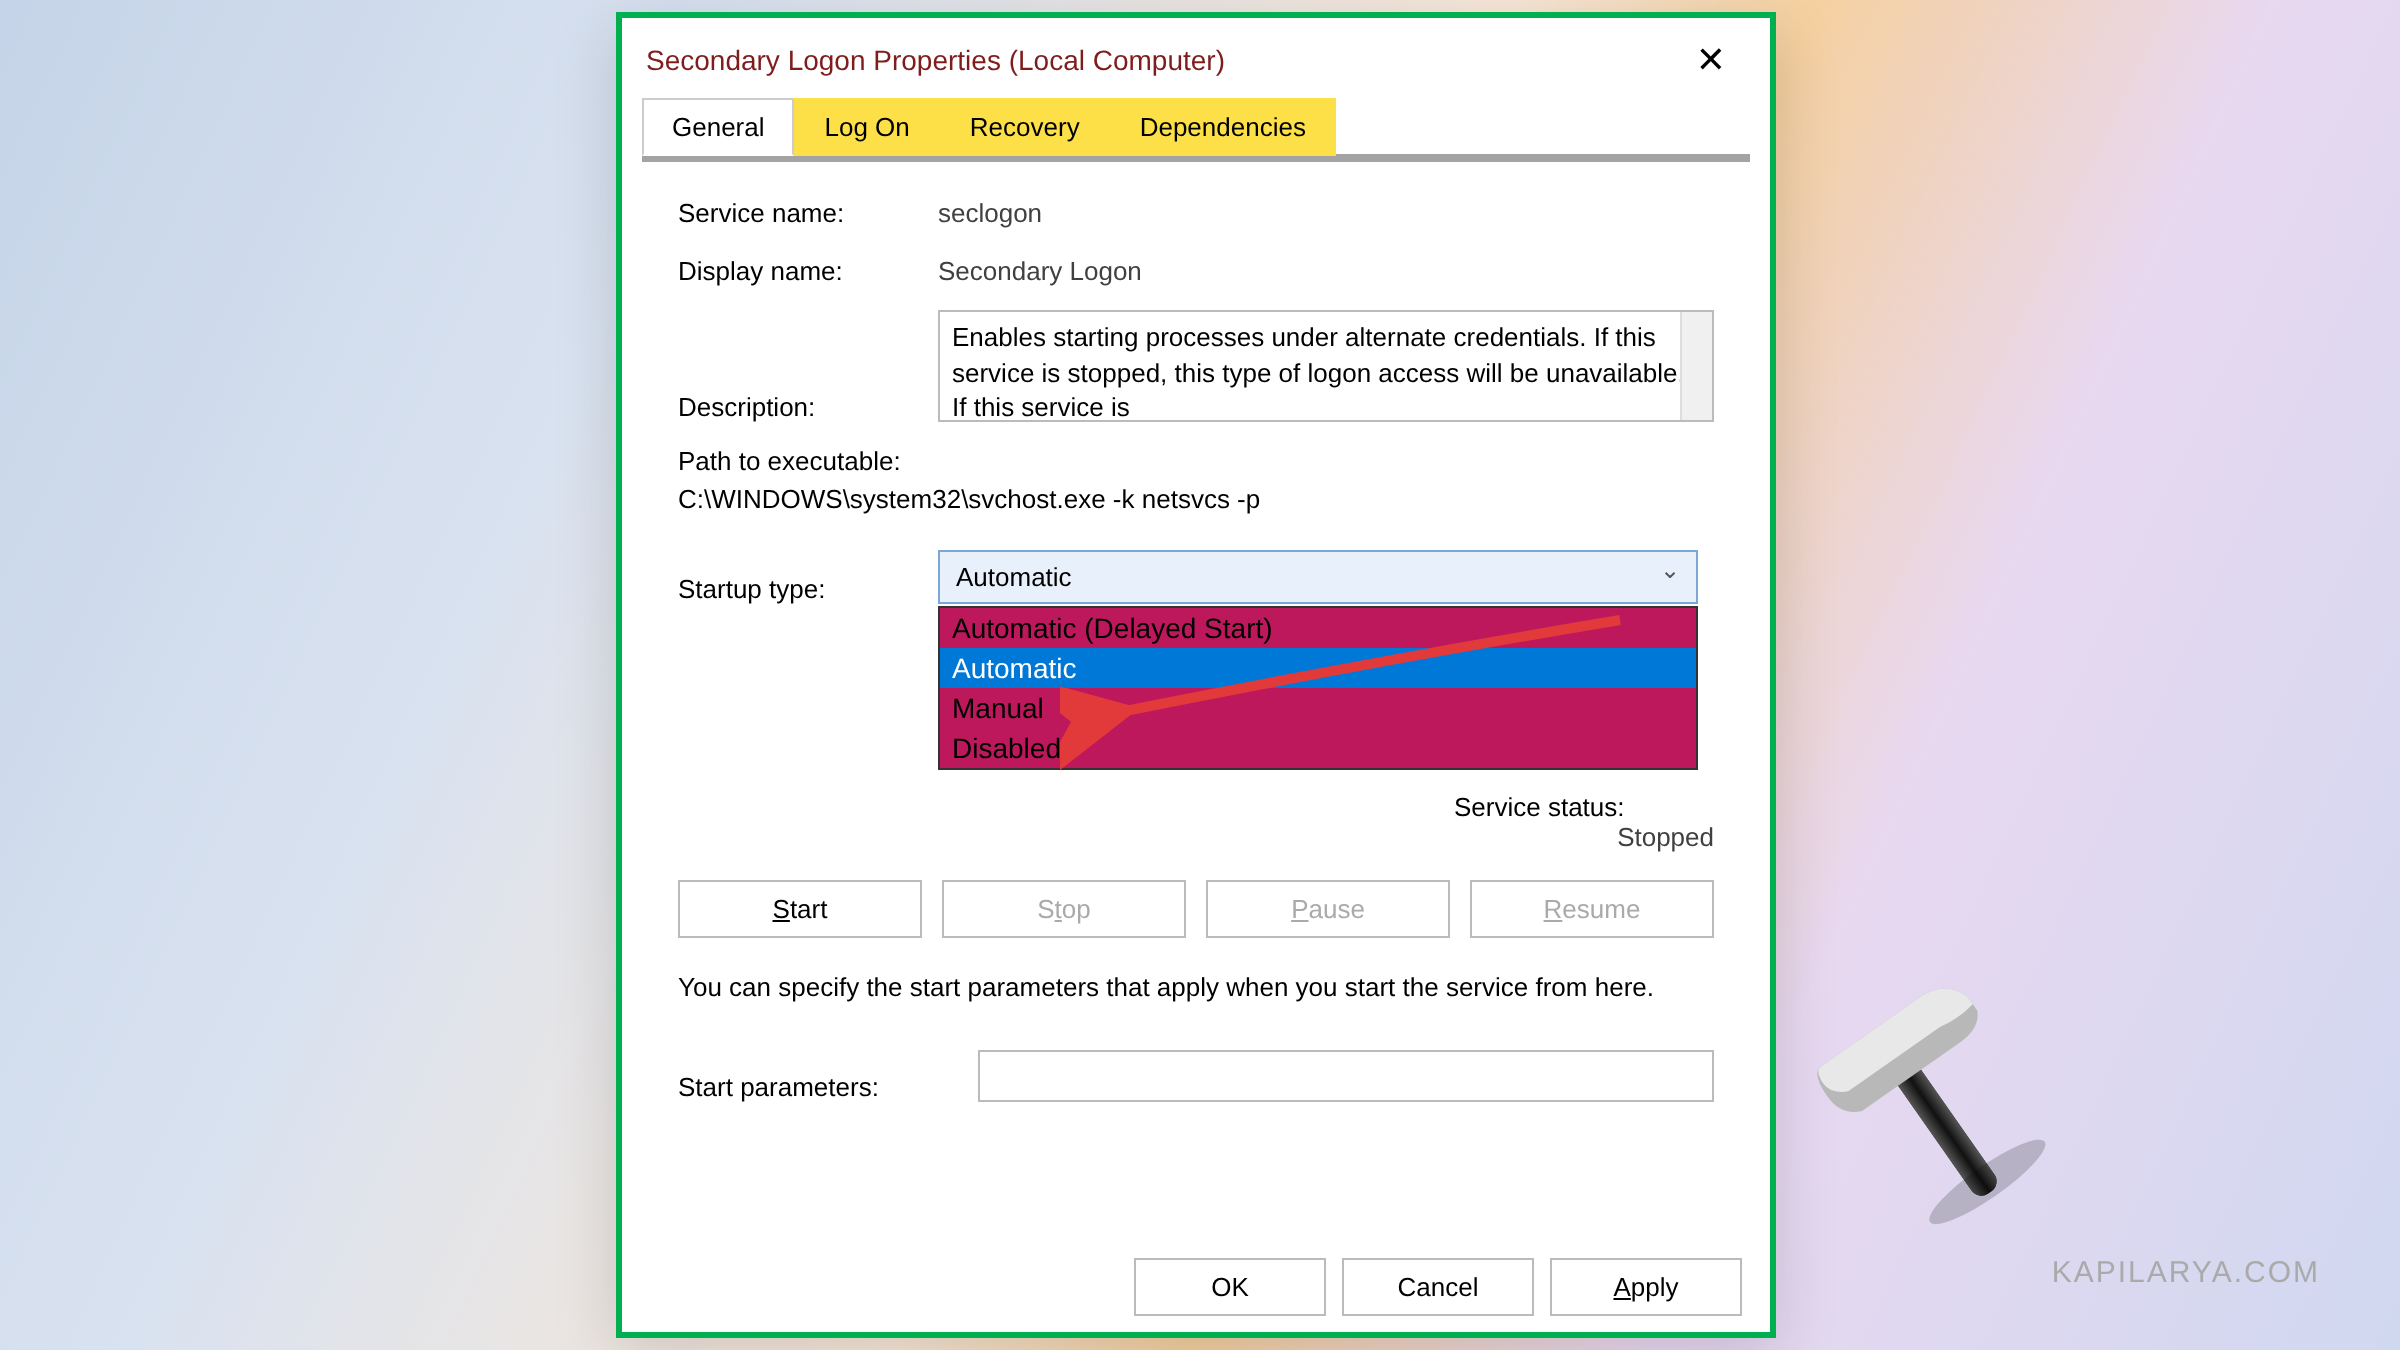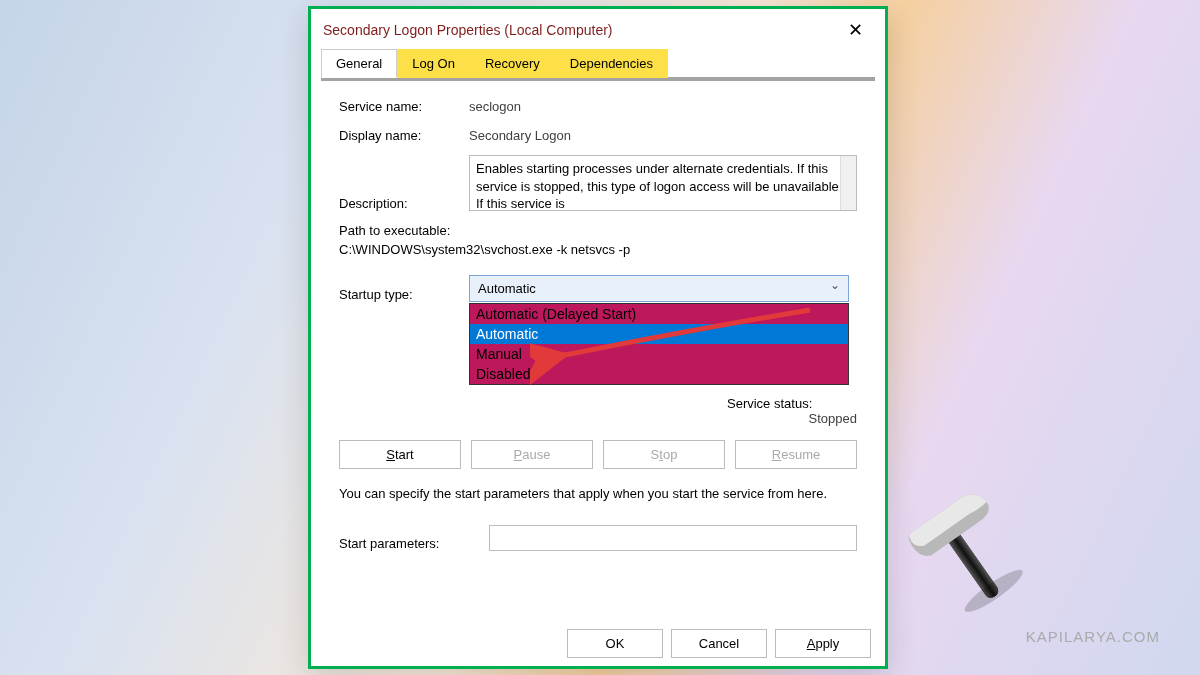--- a/index.html
+++ b/index.html
@@ -264,22 +264,22 @@
       </div>
     </div>
 
     <div class="row status-row">
       <div class="label">Service status:</div>
       <div class="value">Stopped</div>
     </div>
 
     <div class="button-row">
       <div class="svc-btn enabled"><span class="underline">S</span><span></span>tart</div>
+      <div class="svc-btn disabled">S<span class="underline">t</span>op</div>
       <div class="svc-btn disabled"><span class="underline">P</span>ause</div>
-      <div class="svc-btn disabled">S<span class="underline">t</span>op</div>
       <div class="svc-btn disabled"><span class="underline">R</span>esume</div>
     </div>
 
     <div class="note">You can specify the start parameters that apply when you start the service from here.</div>
 
     <div class="row">
       <div class="label" style="width:150px">Start parameters:</div>
       <input class="param-input" type="text" value="" style="">
     </div>
   </div>

